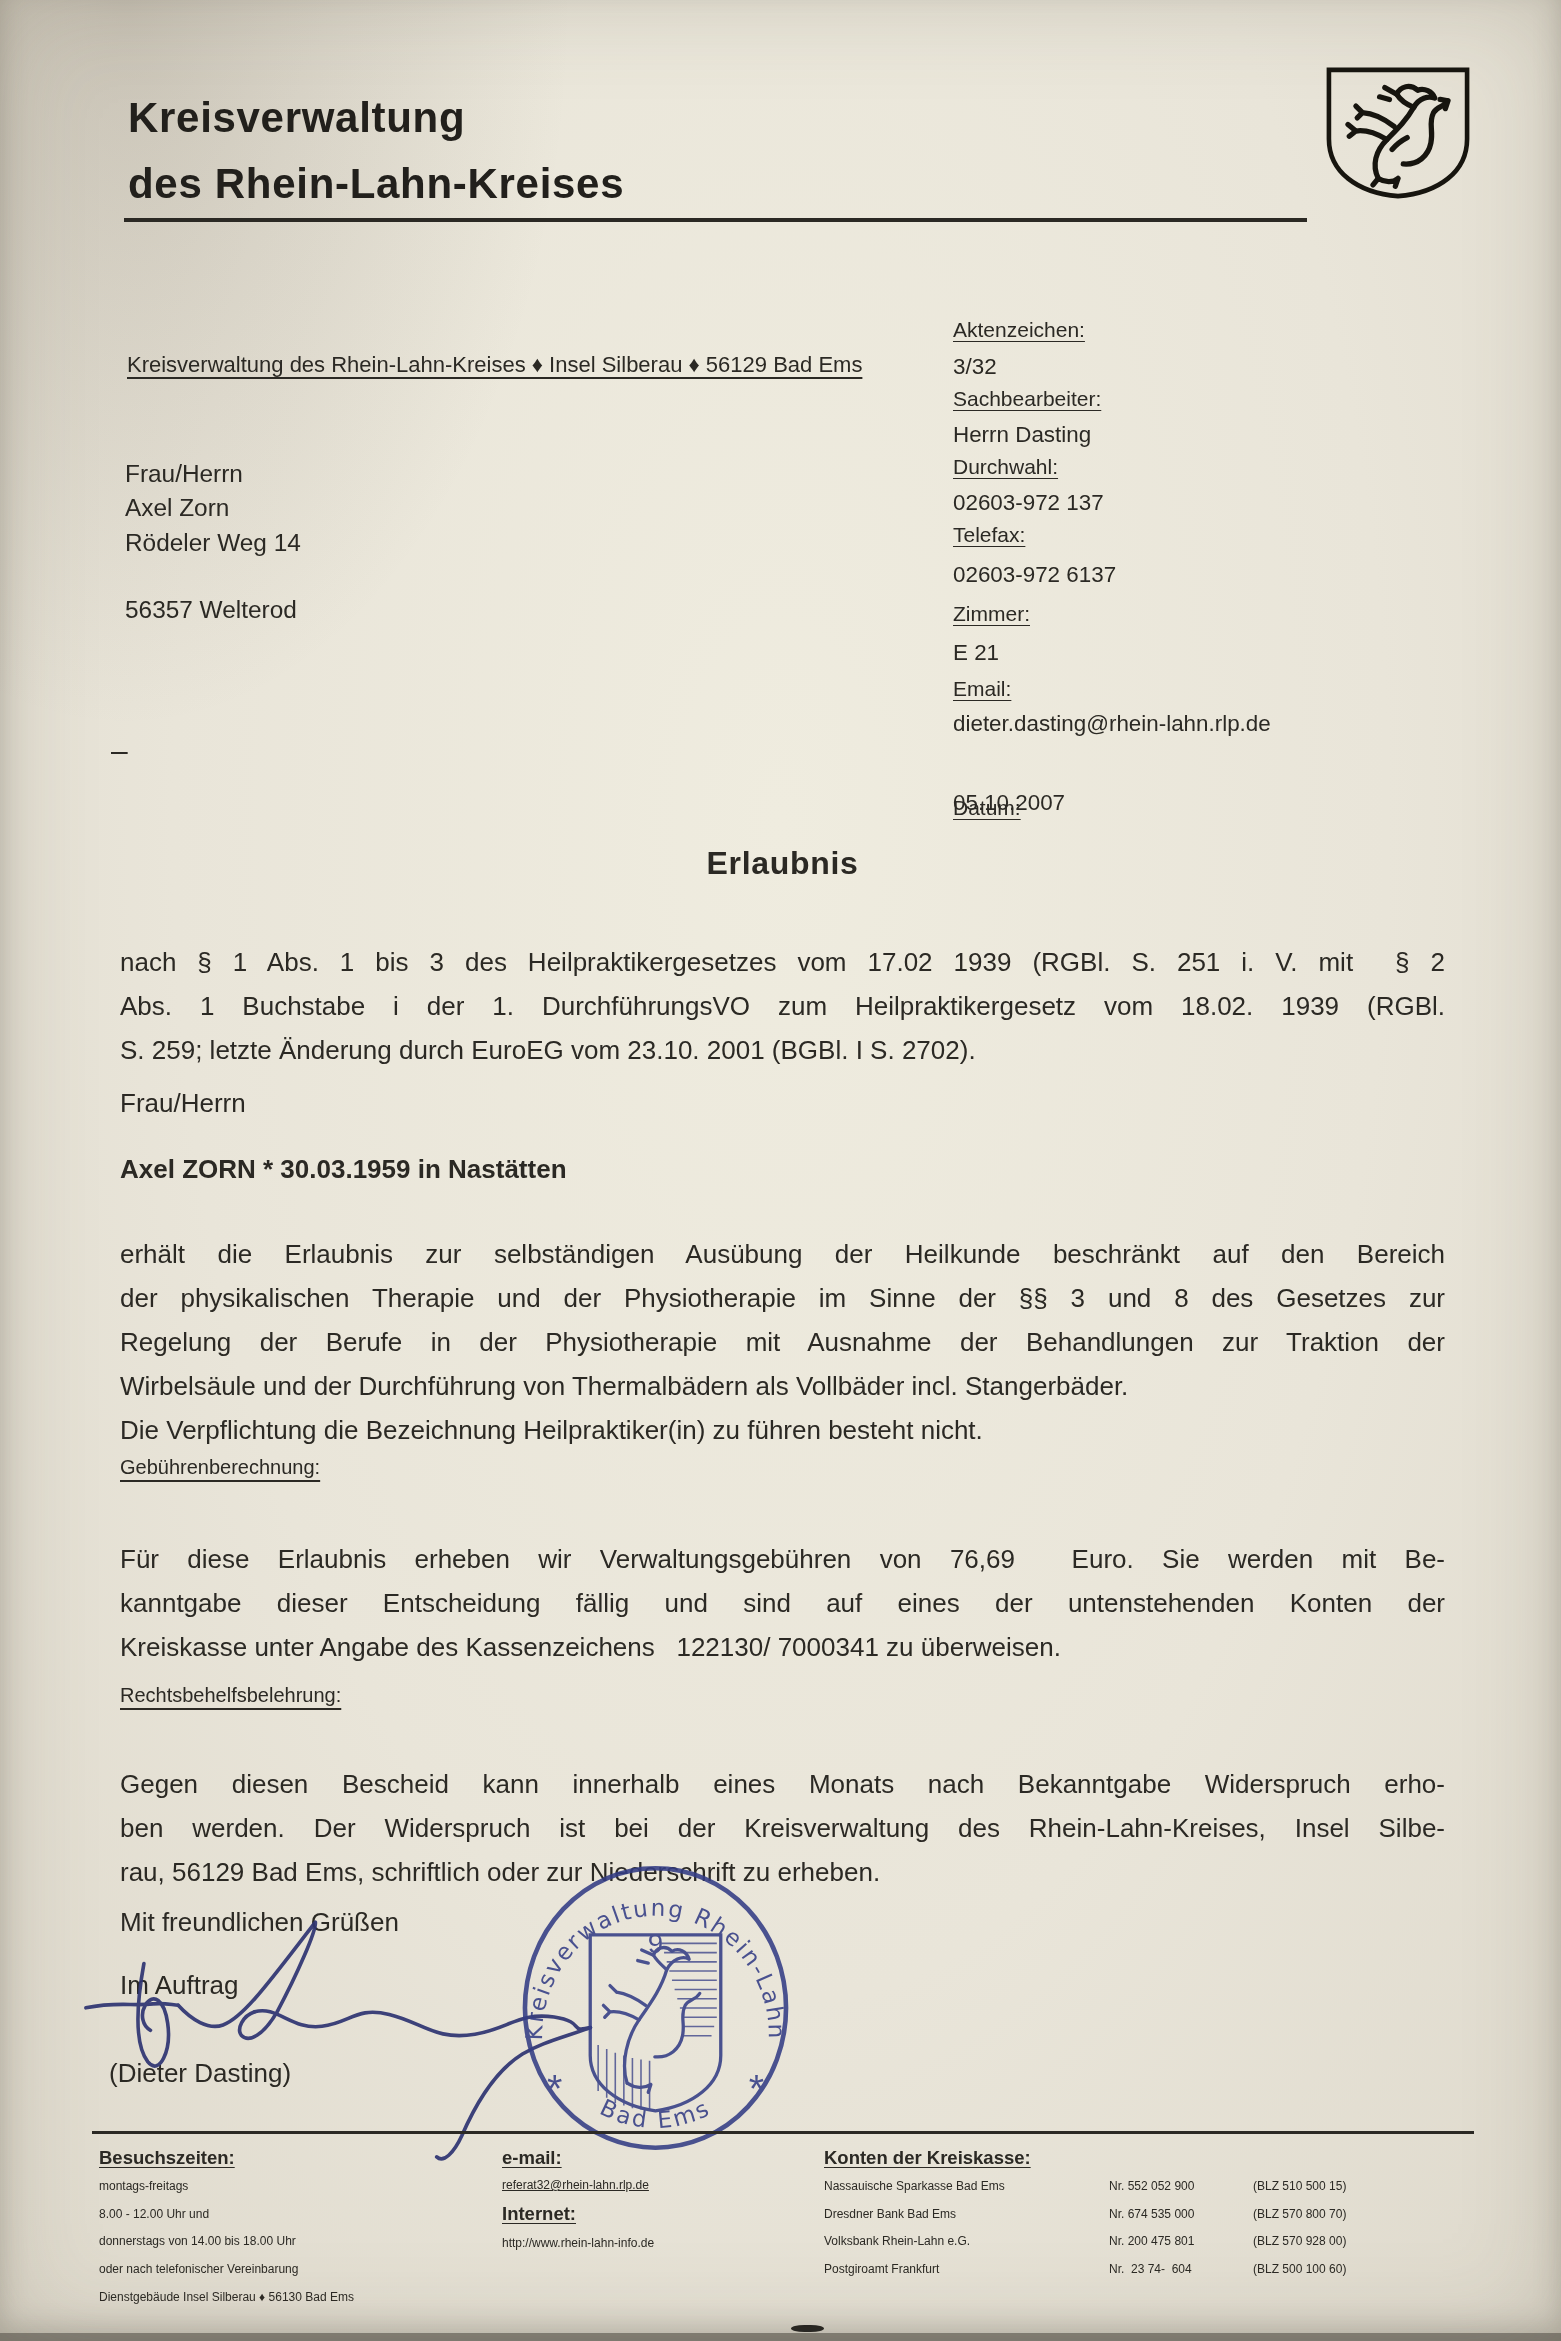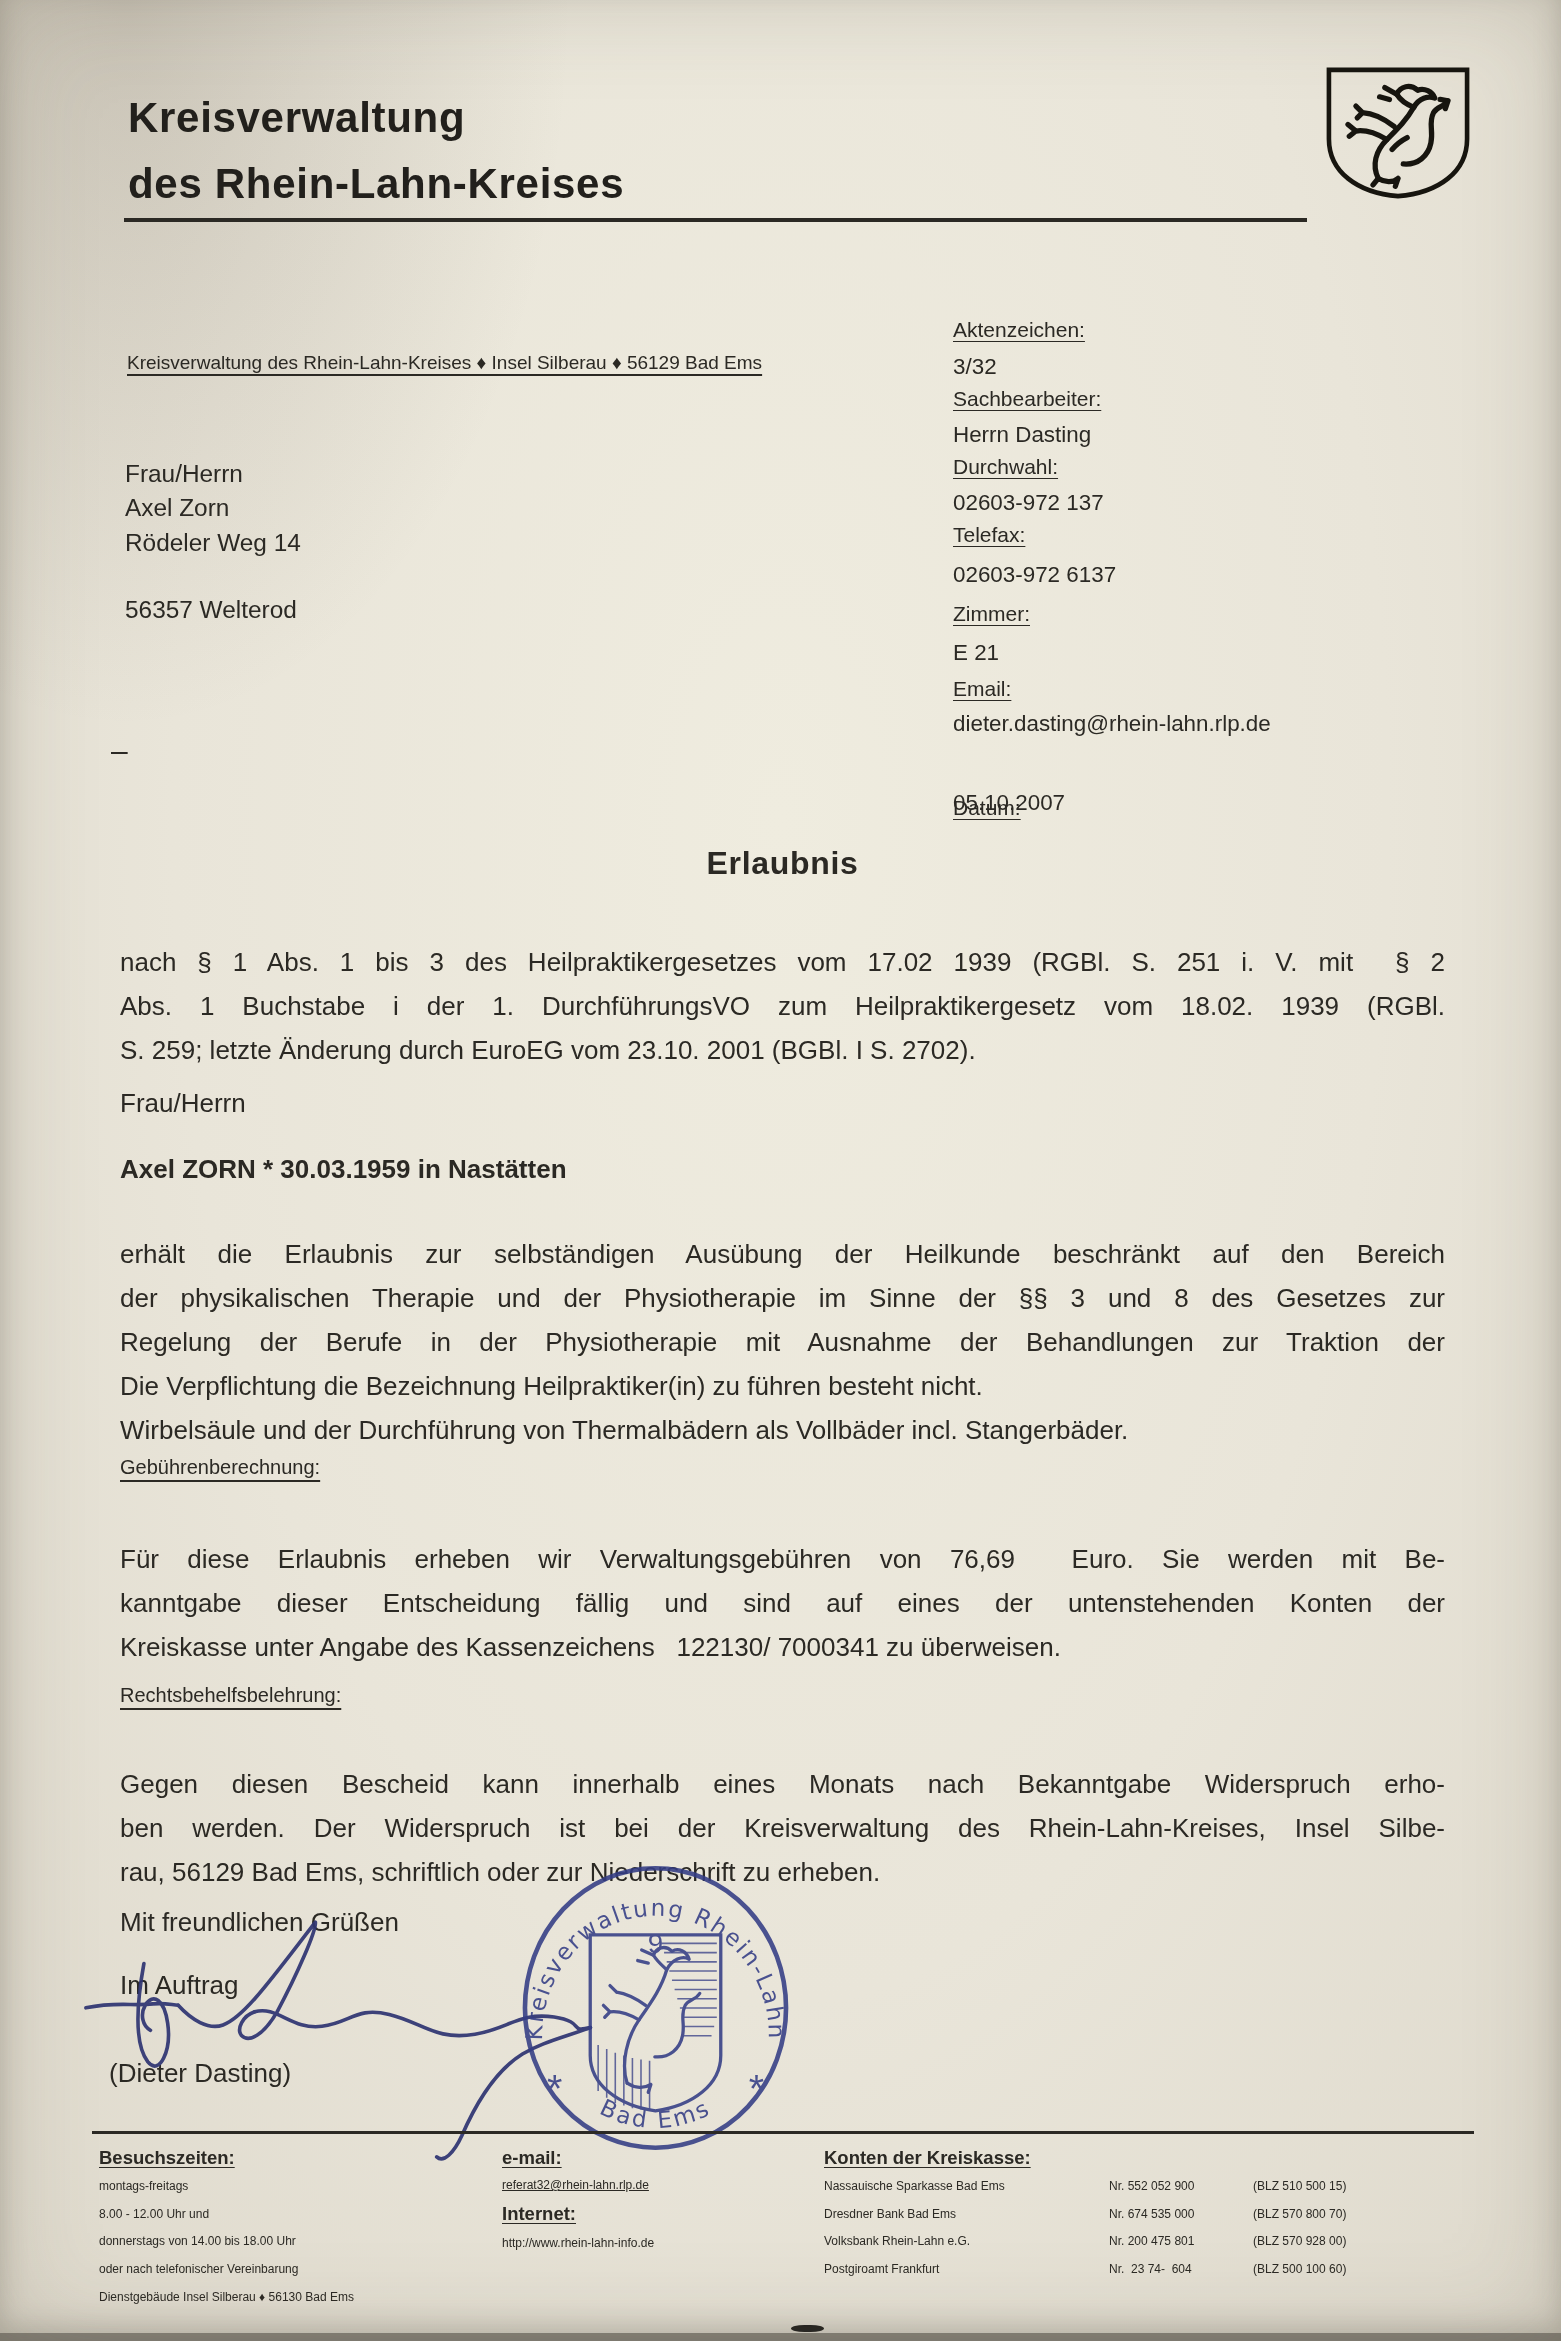--- a/index.html
+++ b/index.html
@@ -6,21 +6,21 @@
   #page{position:relative;width:1561px;height:2342px;overflow:hidden;
     font-family:"Liberation Sans","DejaVu Sans",sans-serif;color:#2b2924;
     background:
       radial-gradient(ellipse at 8% 0%, rgba(88,76,60,0.20) 0%, rgba(88,76,60,0) 22%),
       radial-gradient(ellipse at 50% 35%, #efecdf 0%, #e9e5d9 55%, #ded9cc 100%);}
   #page::after{content:"";position:absolute;inset:0;pointer-events:none;
     box-shadow:inset 0 0 99px rgba(95,85,68,.22), inset 0 -14.5px 26.4px rgba(80,75,65,.25);}
   .abs{position:absolute;}
   .hline{background:#2b2924;}
   .h1{font-size:42px;font-weight:bold;color:#22201c;letter-spacing:0.7px;}
-  .sender{font-size:19px;text-decoration:underline;text-underline-offset:4.6px;text-decoration-thickness:2px;}
+  .sender{font-size:22px;text-decoration:underline;text-underline-offset:4.6px;text-decoration-thickness:2px;}
   .addr{font-size:24.4px;}
   .lbl{font-size:21px;text-decoration:underline;text-underline-offset:4px;text-decoration-thickness:1.3px;}
   .val{font-size:22.4px;}
   .title{font-size:32px;font-weight:bold;text-align:center;letter-spacing:0.7px;}
   .body39{font-size:26px;}
   .pline{height:44px;line-height:44px;white-space:nowrap;text-align:justify;text-align-last:justify;}
   .pline.endl{text-align-last:left;}
   .sechead{font-size:20px;text-decoration:underline;text-underline-offset:6px;text-decoration-thickness:2px;}
   .foot{font-size:12px;line-height:18px;}
   .foothead{font-size:18.5px;font-weight:bold;text-decoration:underline;text-underline-offset:3.3px;text-decoration-thickness:1.3px;}
@@ -82,22 +82,22 @@
     <div class="pline endl">S. 259; letzte Änderung durch EuroEG vom 23.10. 2001 (BGBl. I S. 2702).</div>
   </div>
 
   <div class="abs body39" style="left:120px;top:1088px;">Frau/Herrn</div>
   <div class="abs body39" style="left:120px;top:1154px;font-weight:bold;">Axel ZORN * 30.03.1959 in Nastätten</div>
 
   <div class="abs body39" style="left:120px;top:1232px;width:1325px;">
     <div class="pline">erhält die Erlaubnis zur selbständigen Ausübung der Heilkunde beschränkt auf den Bereich</div>
     <div class="pline">der physikalischen Therapie und der Physiotherapie im Sinne der §§ 3 und 8 des Gesetzes zur</div>
     <div class="pline">Regelung der Berufe in der Physiotherapie mit Ausnahme der Behandlungen zur Traktion der</div>
+    <div class="pline endl">Wirbelsäule und der Durchführung von Thermalbädern als Vollbäder incl. Stangerbäder.</div>
     <div class="pline endl">Die Verpflichtung die Bezeichnung Heilpraktiker(in) zu führen besteht nicht.</div>
-    <div class="pline endl">Wirbelsäule und der Durchführung von Thermalbädern als Vollbäder incl. Stangerbäder.</div>
   </div>
 
   <div class="abs sechead" style="left:120px;top:1456px;">Gebührenberechnung:</div>
   <div class="abs body39" style="left:120px;top:1537px;width:1325px;">
     <div class="pline">Für diese Erlaubnis erheben wir Verwaltungsgebühren von 76,69&nbsp; Euro. Sie werden mit Be-</div>
     <div class="pline">kanntgabe dieser Entscheidung fällig und sind auf eines der untenstehenden Konten der</div>
     <div class="pline endl">Kreiskasse unter Angabe des Kassenzeichens&nbsp;&nbsp; 122130/ 7000341 zu überweisen.</div>
   </div>
 
   <div class="abs sechead" style="left:120px;top:1684px;">Rechtsbehelfsbelehrung:</div>

